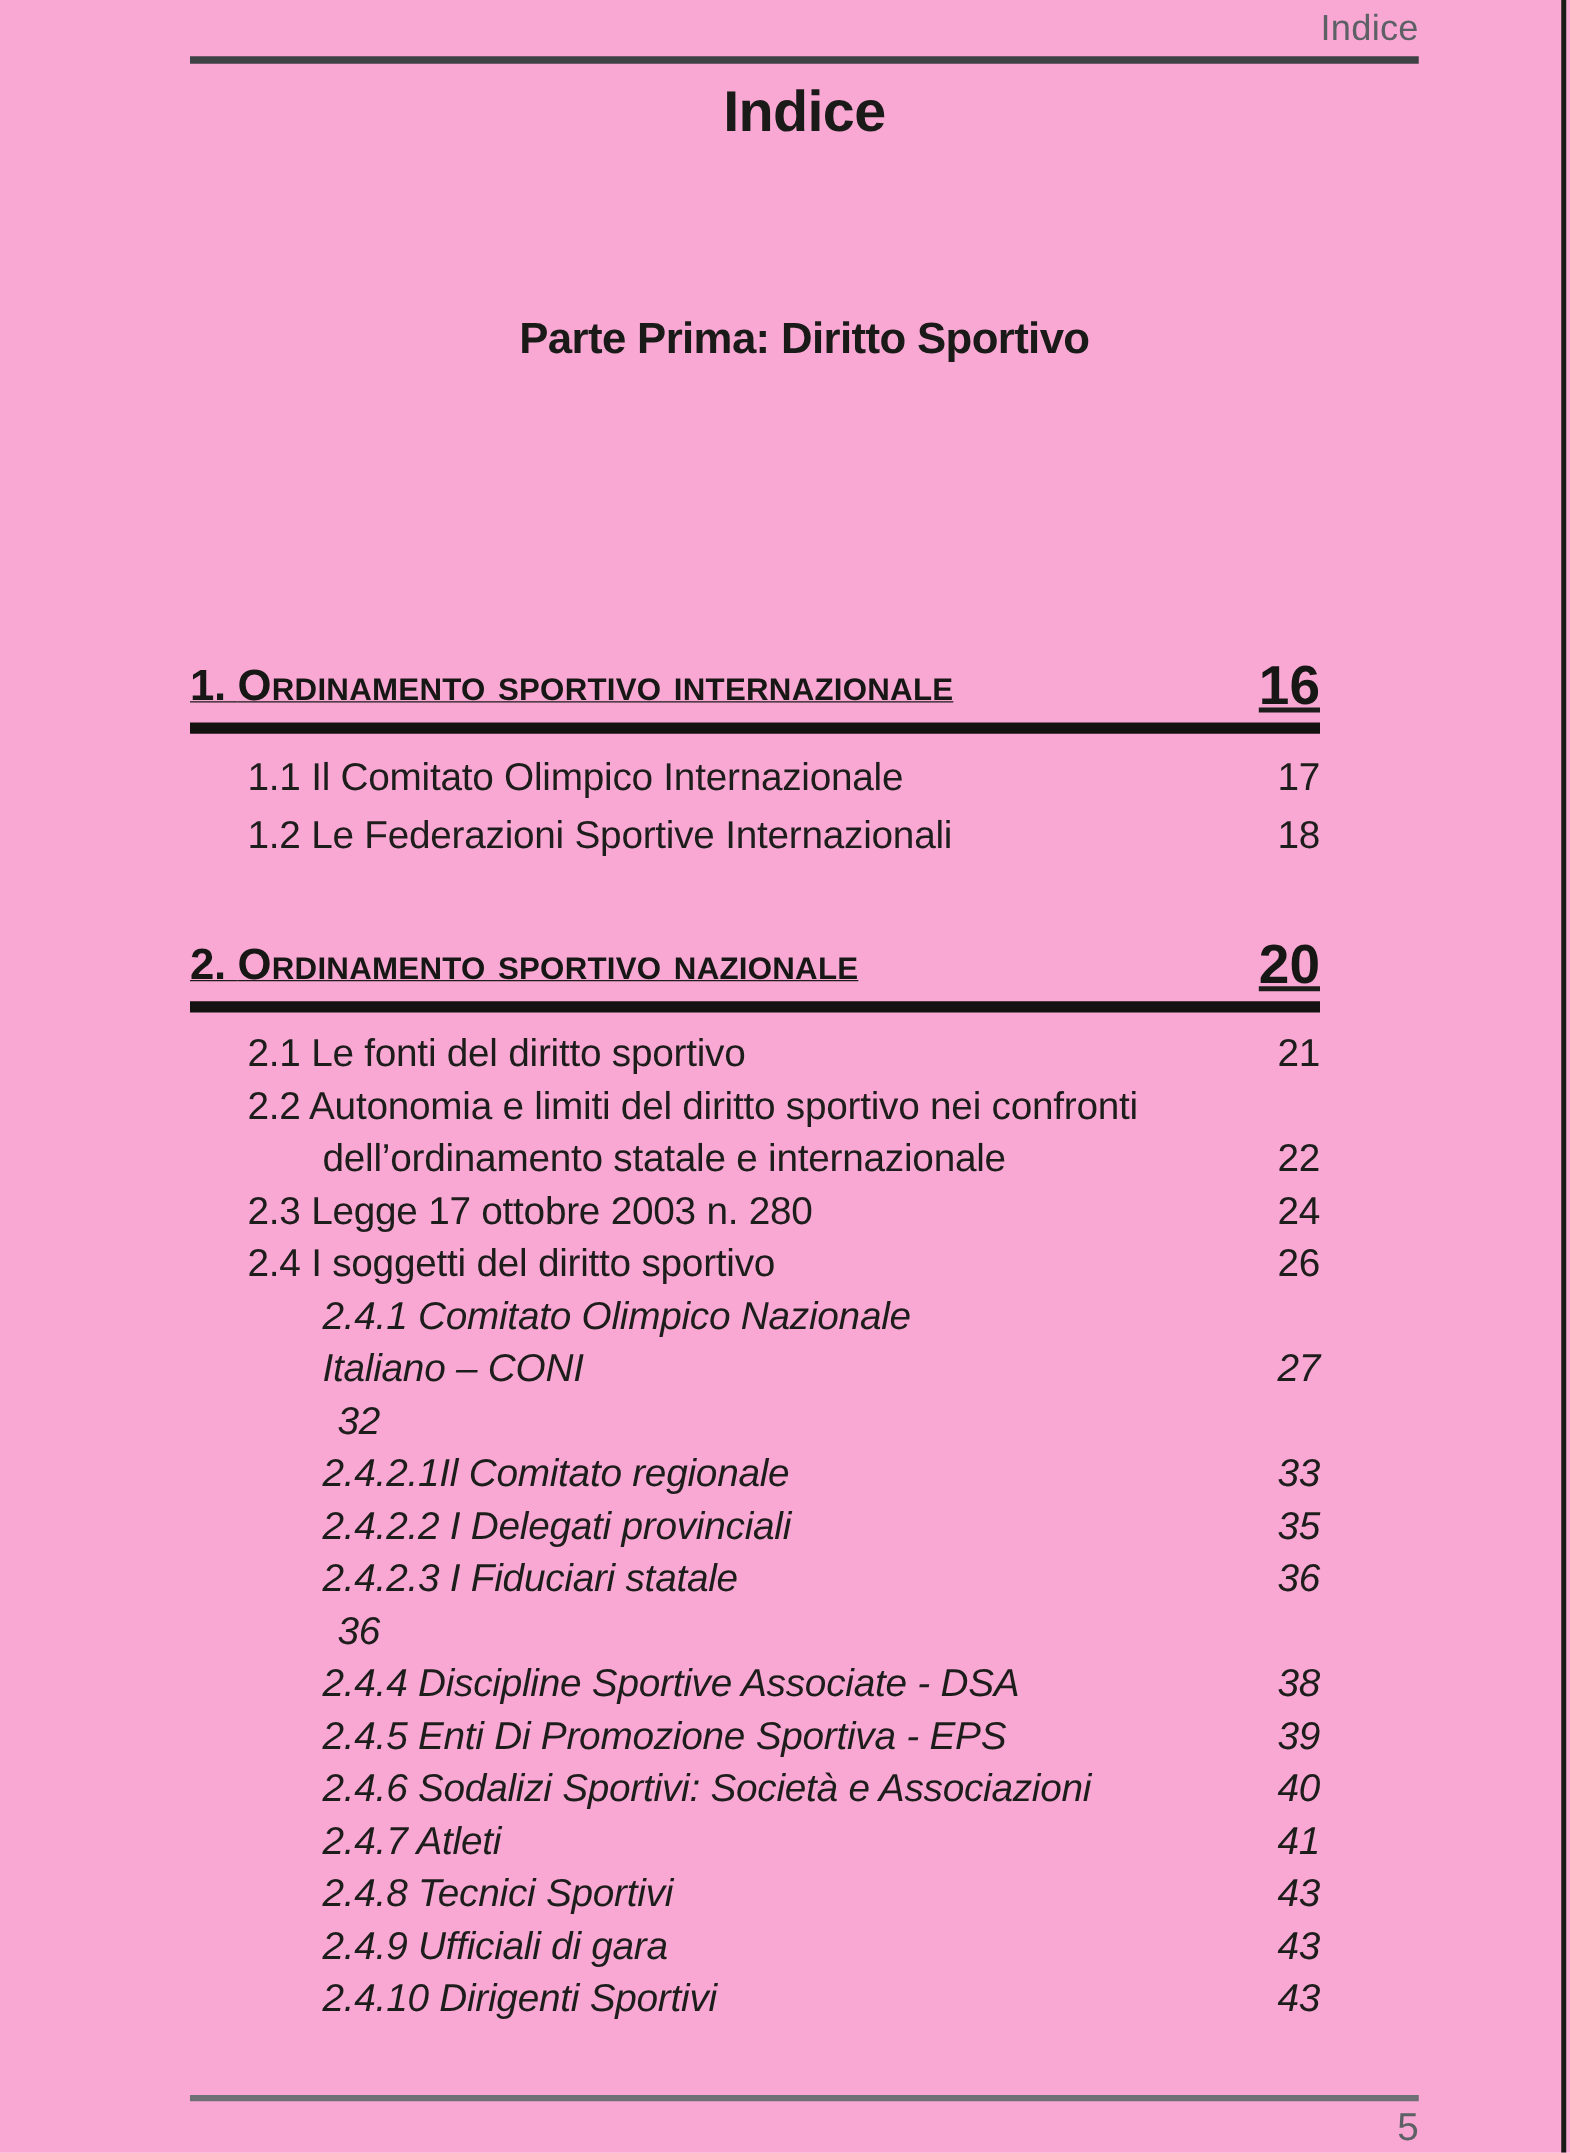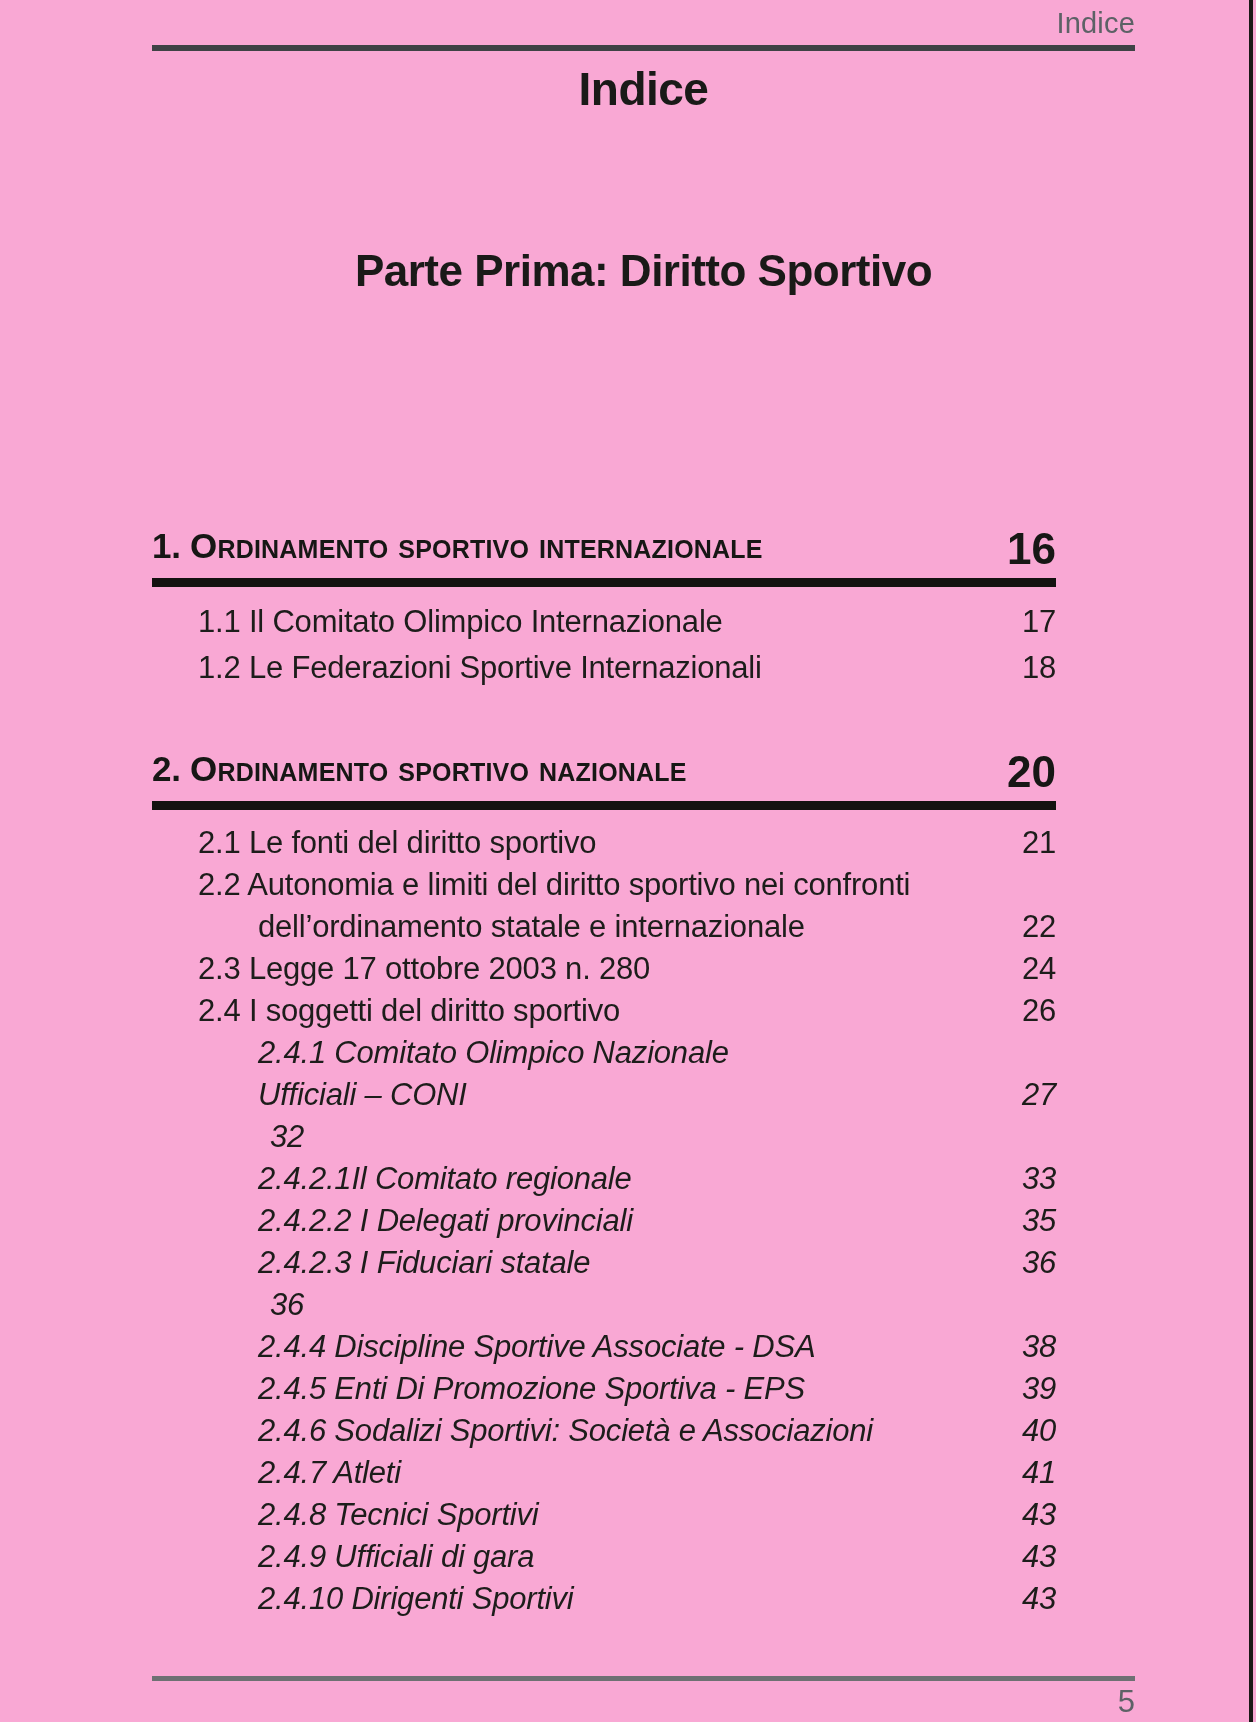--- a/index.html
+++ b/index.html
@@ -19,29 +19,29 @@
   }
   .header-rule{position:absolute;top:45px;left:152px;width:983px;height:6px;background:#3f4245;}
 
   
   .doc-title{
     position:absolute;top:62px;left:152px;width:983px;text-align:center;
     font-size:46px;line-height:54px;font-weight:bold;color:#1a1a18;letter-spacing:-0.5px;
   }
   .part-title{
     position:absolute;top:244px;left:152px;width:983px;text-align:center;
-    font-size:44px;line-height:54px;font-weight:bold;color:#1a1a18;letter-spacing:-0.5px;
+    font-size:35px;line-height:54px;font-weight:bold;color:#1a1a18;letter-spacing:-0.5px;
   }
 
   
   .toc-section{position:absolute;left:152px;width:904px;}
   .toc-section:nth-of-type(1){top:527px;}
   .toc-section:nth-of-type(2){top:750px;}
 
-  .sec-head{display:flex;justify-content:space-between;align-items:center;height:44px;line-height:44px;}
+  .sec-head{display:flex;justify-content:space-between;align-items:flex-start;height:44px;line-height:44px;text-decoration:underline;}
   .sec-label{font-weight:bold;color:#171715;white-space:nowrap;}
   .sec-num{font-size:35px;letter-spacing:-0.3px;}
   .sec-title{font-size:35px;font-variant:small-caps;letter-spacing:0.2px;}
   .sec-page{font-weight:bold;font-size:44px;color:#171715;}
   .sec-rule{height:9px;background:#141210;margin-top:7px;}
   .sec-entries{margin-top:12px;}
 
   .toc-row{
     display:flex;justify-content:space-between;align-items:baseline;
     font-size:31px;letter-spacing:-0.2px;color:#1d1d1b;white-space:nowrap;
@@ -114,21 +114,21 @@
           </div>
           <div class="toc-row indent-1">
             <span class="row-text">2.4 I soggetti del diritto sportivo</span>
             <span class="row-page">26</span>
           </div>
           <div class="toc-row indent-2 italic">
             <span class="row-text">2.4.1 Comitato Olimpico Nazionale</span>
             <span class="row-page"></span>
           </div>
           <div class="toc-row indent-2 italic">
-            <span class="row-text">Ufficiali – CONI</span>
+            <span class="row-text">Italiano – CONI</span>
             <span class="row-page">27</span>
           </div>
           <div class="toc-row indent-2 italic">
             <span class="row-page">32</span>
           </div>
           <div class="toc-row indent-2 italic">
             <span class="row-text">2.4.2.1Il Comitato regionale</span>
             <span class="row-page">33</span>
           </div>
           <div class="toc-row indent-2 italic">

